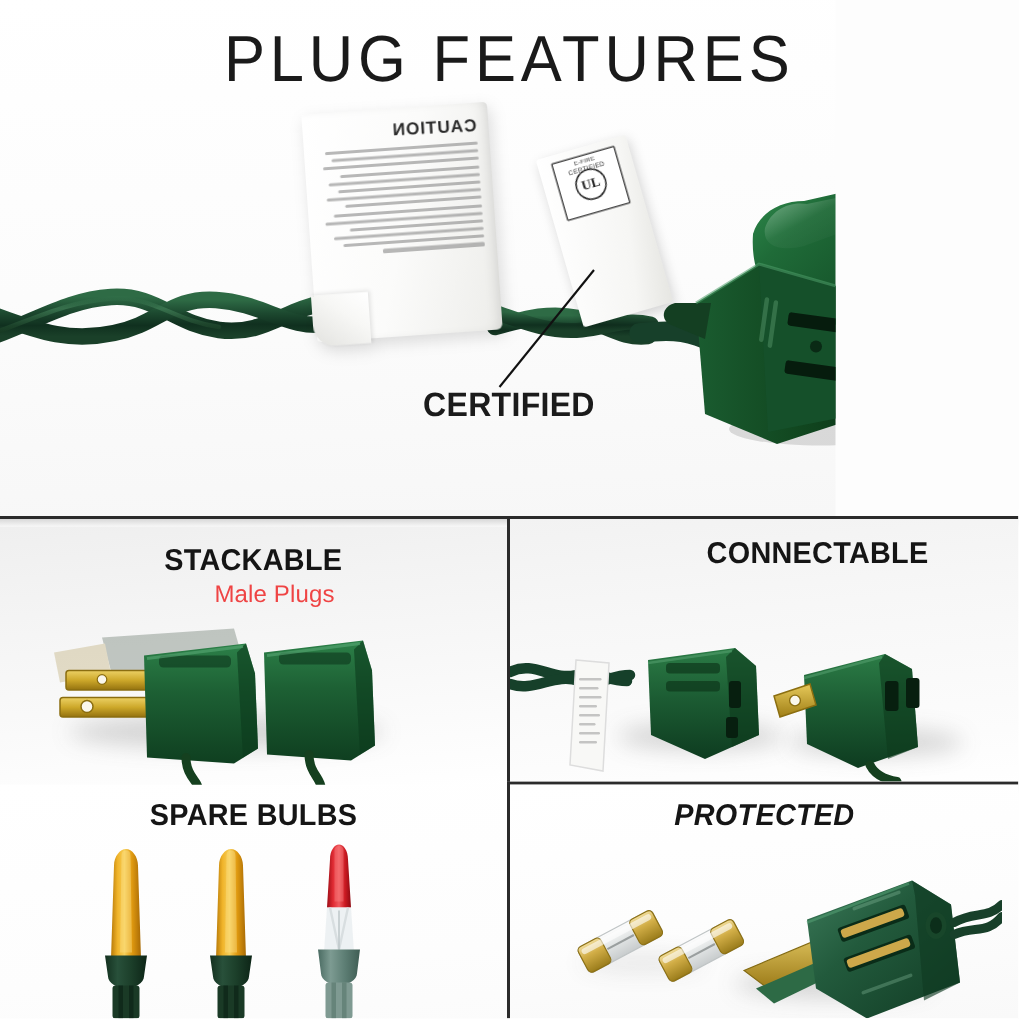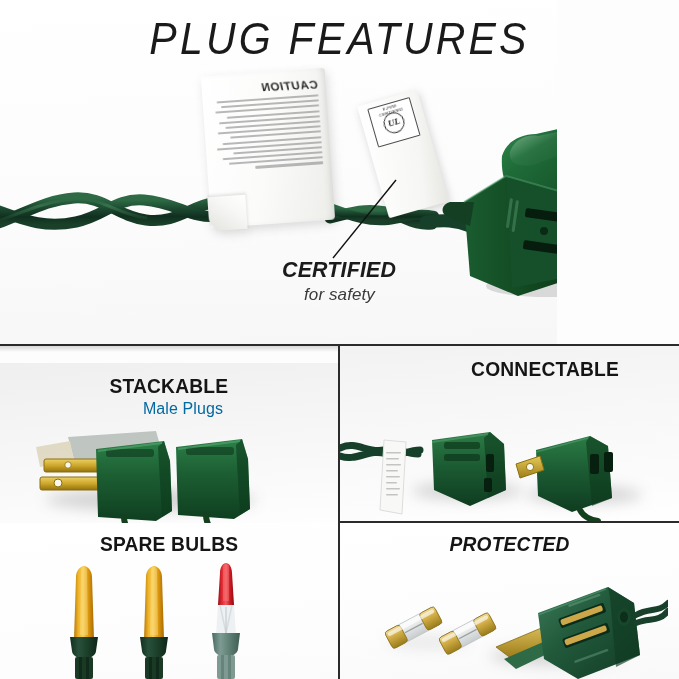--- a/index.html
+++ b/index.html
@@ -15,21 +15,20 @@
     width:679px; height:679px;
     background:#fdfdfd;
     overflow:hidden;
   }
 
   
   .hero {
     position:absolute; left:0; top:0; width:557px; height:344px;
     background:linear-gradient(178deg,#ffffff 0%,#fcfcfc 55%,#f7f7f7 100%);
     overflow:hidden;
-    font-style:italic;
   }
   .hero-title {
     position:absolute; left:0; top:18px; width:679px;
     text-align:center;
     font-size:41px;
     font-weight:300;
     letter-spacing:3.2px;
     color:#1a1a1a;
     line-height:1;
     transform:scaleY(1.06);
@@ -157,21 +156,21 @@
 
   .cell { position:absolute; overflow:hidden; }
   .cell-bg { position:absolute; inset:0; }
 
   .cell-head { position:absolute; left:0; width:100%; text-align:center; }
   .cell-title {
     font-size:20px; font-weight:700; letter-spacing:.2px; color:#151515;
     transform:scaleX(.96); display:inline-block;
   }
   .cell-sub {
-    font-size:16px; font-weight:400; color:#0369a1; margin-top:2px;
+    font-size:16px; font-weight:400; color:#ef4444; margin-top:2px;
     letter-spacing:.1px;
     margin-left:28px;
   }
 
   
   .softshadow {
     position:absolute; border-radius:50%;
     background:rgba(60,60,62,0.20);
     filter:blur(7px);
   }
@@ -308,32 +307,31 @@
         <path d="M24,112 L66,86 L150,110" fill="none" stroke="#4f9e69" stroke-width="2" opacity=".55"></path>
       </svg>
     </div>
 
     <svg class="leader" width="140" height="100" viewBox="0 0 140 100">
       <line x1="33" y1="88" x2="96" y2="10" stroke="#111" stroke-width="1.4"></line>
     </svg>
 
     <div class="callout">
       <div class="callout-main">CERTIFIED</div>
-      <div class="callout-sub">for safety</div>
     </div>
   </section>
 
   <div class="hr-shadow" style="top:346px;"></div>
   <div class="hr" style="top:344px;"></div>
   <div class="hr-shadow" style="top:523px;"></div>
   <div class="hr" style="top:521px;"></div>
   <div class="vr" style="left:338px; top:344px; height:177px;"></div>
   <div class="vr" style="left:338px; top:521px; height:158px;"></div>
 
-  <div class="cell" style="left:0; top:363px; width:338px; height:175px;">
+  <div class="cell" style="left:0; top:351px; width:338px; height:175px;">
     <div class="cell-bg" style="background:linear-gradient(175deg,#efefef 0%,#f4f4f4 30%,#fbfbfb 75%,#ffffff 100%);"></div>
 
     <div class="cell-head" style="top:12px;">
       <div class="cell-title">STACKABLE</div>
       <div class="cell-sub">Male Plugs</div>
     </div>
 
     <div class="softshadow" style="left:46px; top:126px; width:210px; height:22px;"></div>
 
     <svg style="position:absolute; left:28px; top:62px;" width="250" height="112" viewBox="0 0 250 112">

